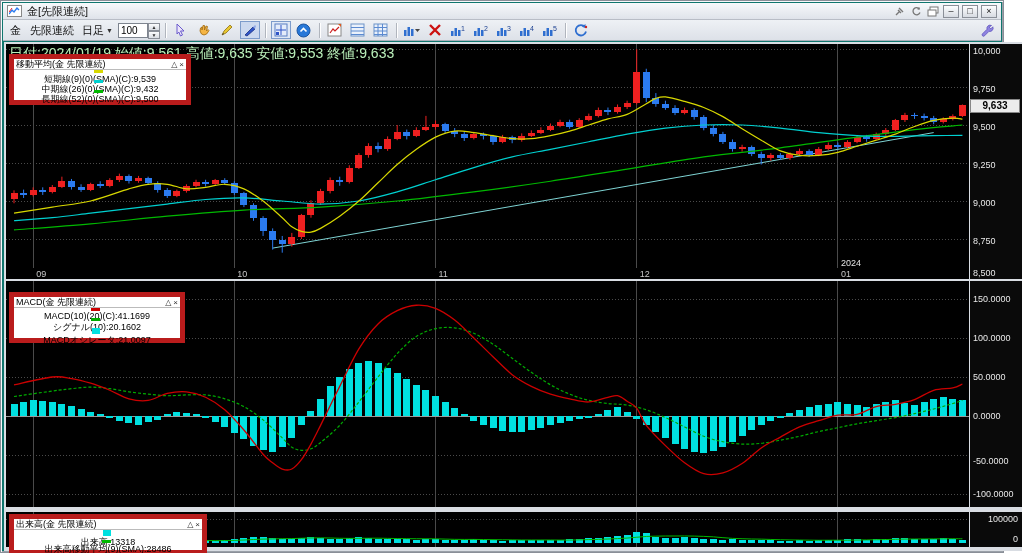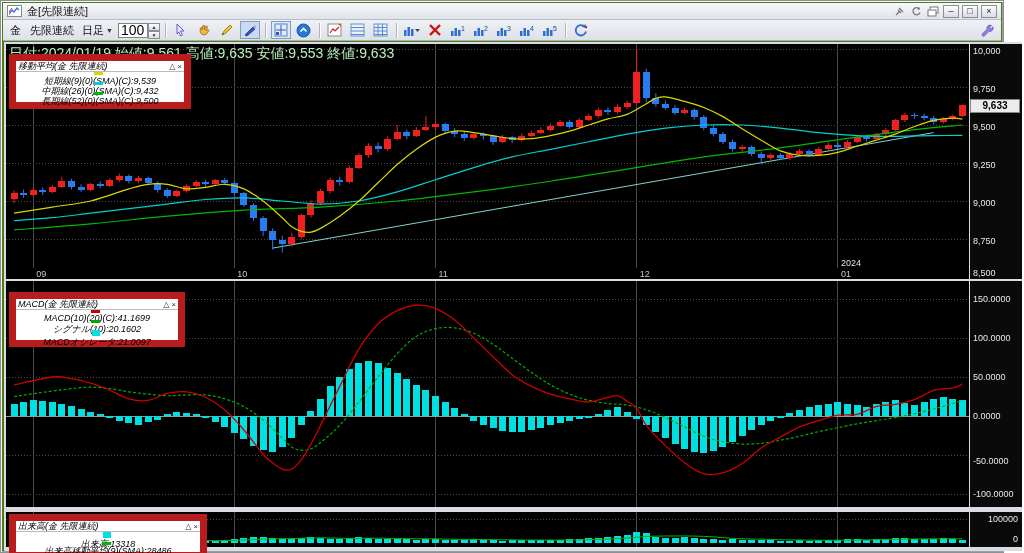--- a/index.html
+++ b/index.html
@@ -1,56 +1,56 @@
 <!DOCTYPE html>
 <html><head>
 <meta charset="utf-8">
 <style>
   * { margin:0; padding:0; box-sizing:border-box; }
   html,body { width:1024px; height:553px; overflow:hidden; font-family:"Liberation Sans","DejaVu Sans",sans-serif; }
-  .window { position:relative; width:1004px; height:553px; background:#4d7c0f;
+  .window { position:relative; width:1004px; height:553px; background:#0f766e;
     border:1px solid #8a8f98; box-shadow:inset 1px 1px 0 #f6f8fa, inset -1px -1px 0 #9aa0a8; }
   
   .titlebar { position:absolute; left:2px; top:2px; right:2px; height:17px;
     background:linear-gradient(#f7f9fb,#dfe3ea); display:flex; align-items:center; padding:0 4px;
     border-bottom:1px solid #b8bdc6; }
   .titlebar .ticon { width:15px; height:12px; background:#fff; border:1px solid #888; margin-right:5px; display:flex; align-items:center; justify-content:center; }
   .title-text { font-size:11px; color:#111; }
   .tb-right { margin-left:auto; display:flex; align-items:center; gap:3px; }
   .tb-mini-icon { width:14px; height:12px; display:flex; align-items:center; justify-content:center; }
   .winbtn { width:16px; height:13px; background:linear-gradient(#fcfdfe,#d7dbe2); border:1px solid #8a8f98;
     font-size:9px; line-height:10px; text-align:center; color:#222; cursor:default; }
   
   .toolbar { position:absolute; left:2px; top:19px; right:2px; height:21px;
     background:linear-gradient(#eef1f5,#dde1e8); display:flex; align-items:center; padding:0 4px; gap:3px;
     border-bottom:1px solid #aab0ba; font-size:11px; color:#111; }
   .tsep { width:1px; height:15px; background:#b0b5bd; margin:0 2px; box-shadow:1px 0 0 #fff; }
   .tlabel { padding:0 3px; }
   .combo { display:flex; align-items:center; gap:2px; padding:0 2px; }
   .combo .arrow { font-size:7px; color:#333; }
   .spin { display:flex; align-items:center; }
-  .spin input { width:30px; height:15px; font-size:14px; border:1px solid #7e858f; padding:0 2px; font-family:"Liberation Sans",sans-serif; }
+  .spin input { width:30px; height:15px; font-size:10px; border:1px solid #7e858f; padding:0 2px; font-family:"Liberation Sans",sans-serif; }
   .spin .updown { display:flex; flex-direction:column; width:12px; height:15px; }
   .spin .updown div { flex:1; background:linear-gradient(#fbfcfd,#d9dde3); border:1px solid #8a8f98; font-size:5px; line-height:6px; text-align:center; color:#333; }
   .tbtn { width:20px; height:18px; display:flex; align-items:center; justify-content:center; border:1px solid transparent; }
   .tbtn.sel { background:#ccd9ef; border:1px solid #7d9ccb; }
   .tbtn.box { border:1px solid #7d9ccb; background:#dfe8f6; }
   .wrench { margin-left:auto; }
   
   .chart { position:absolute; left:3px; top:41px; width:1018px; height:509px; background:#d9dde3; }
   .pane { position:absolute; background:#000; }
   svg { position:absolute; display:block; }
   
   .axis { position:absolute; left:966px; width:52px; background:#0a0a0a; color:#e8e8e8; font-size:9px; }
   .axis .albl { position:absolute; left:3px; white-space:nowrap; }
   .curprice { position:absolute; left:0; width:50px; background:#ececec; color:#000; font-weight:bold;
     font-size:10px; text-align:center; border:1px solid #888; height:14px; line-height:12px; }
   
   .infoline { position:absolute; left:5px; top:3px; color:#b9efb9; font-size:14px; white-space:nowrap; z-index:5; }
-  .legend { position:absolute; background:#fff; border:7px solid #b91c1c; z-index:6; font-size:9px; color:#000;font-style:italic; }
+  .legend { position:absolute; background:#fff; border:5px solid #b91c1c; z-index:6; font-size:9px; color:#000; }
   .legend .lrow { display:flex; align-items:center; height:10px; padding:0 2px; white-space:nowrap;flex-direction:column; }
   .legend .ltitle { display:flex; align-items:center; height:11px; padding:0 2px; border-bottom:1px solid #bbb; }
   .legend .ltitle .sp { flex:1; }
   .legend .lbtn { font-size:8px; margin-left:2px; color:#333; }
   .sw { display:inline-block; width:9px; height:3px; margin-right:3px; flex:none; }
   .swb { display:inline-block; width:8px; height:6px; margin-right:3px; flex:none; }
 </style>
 </head>
 <body>
 

